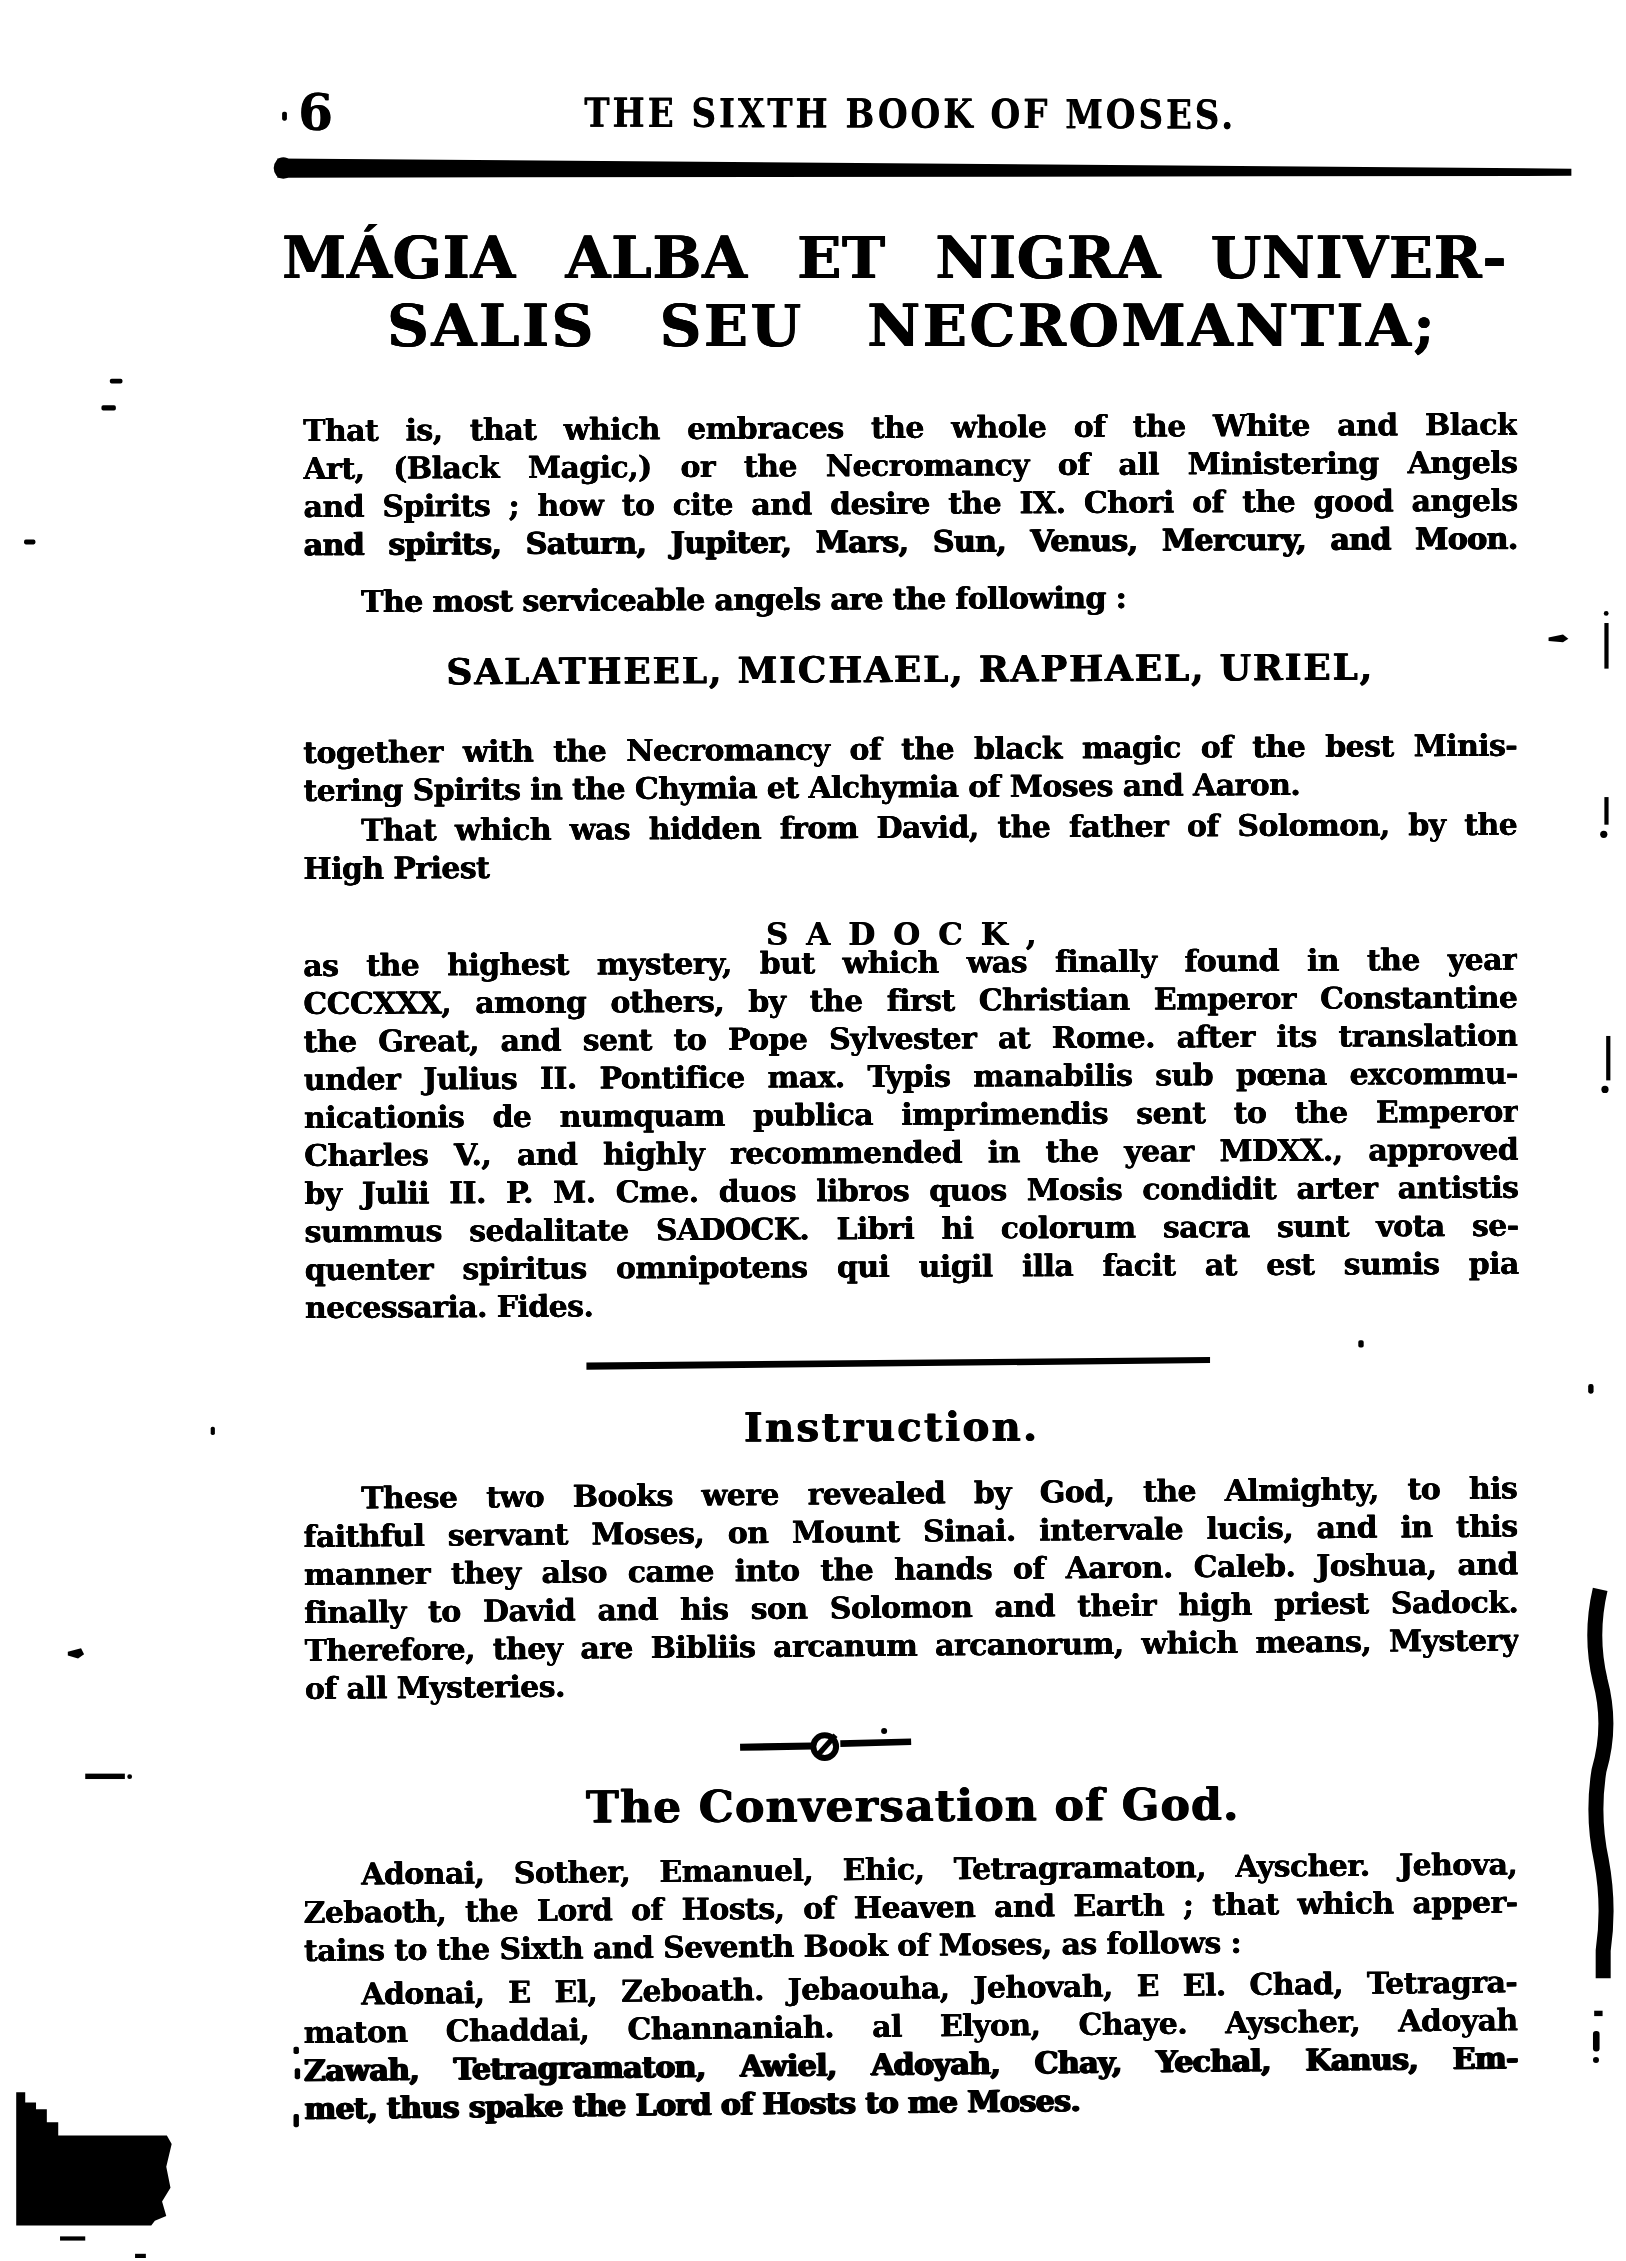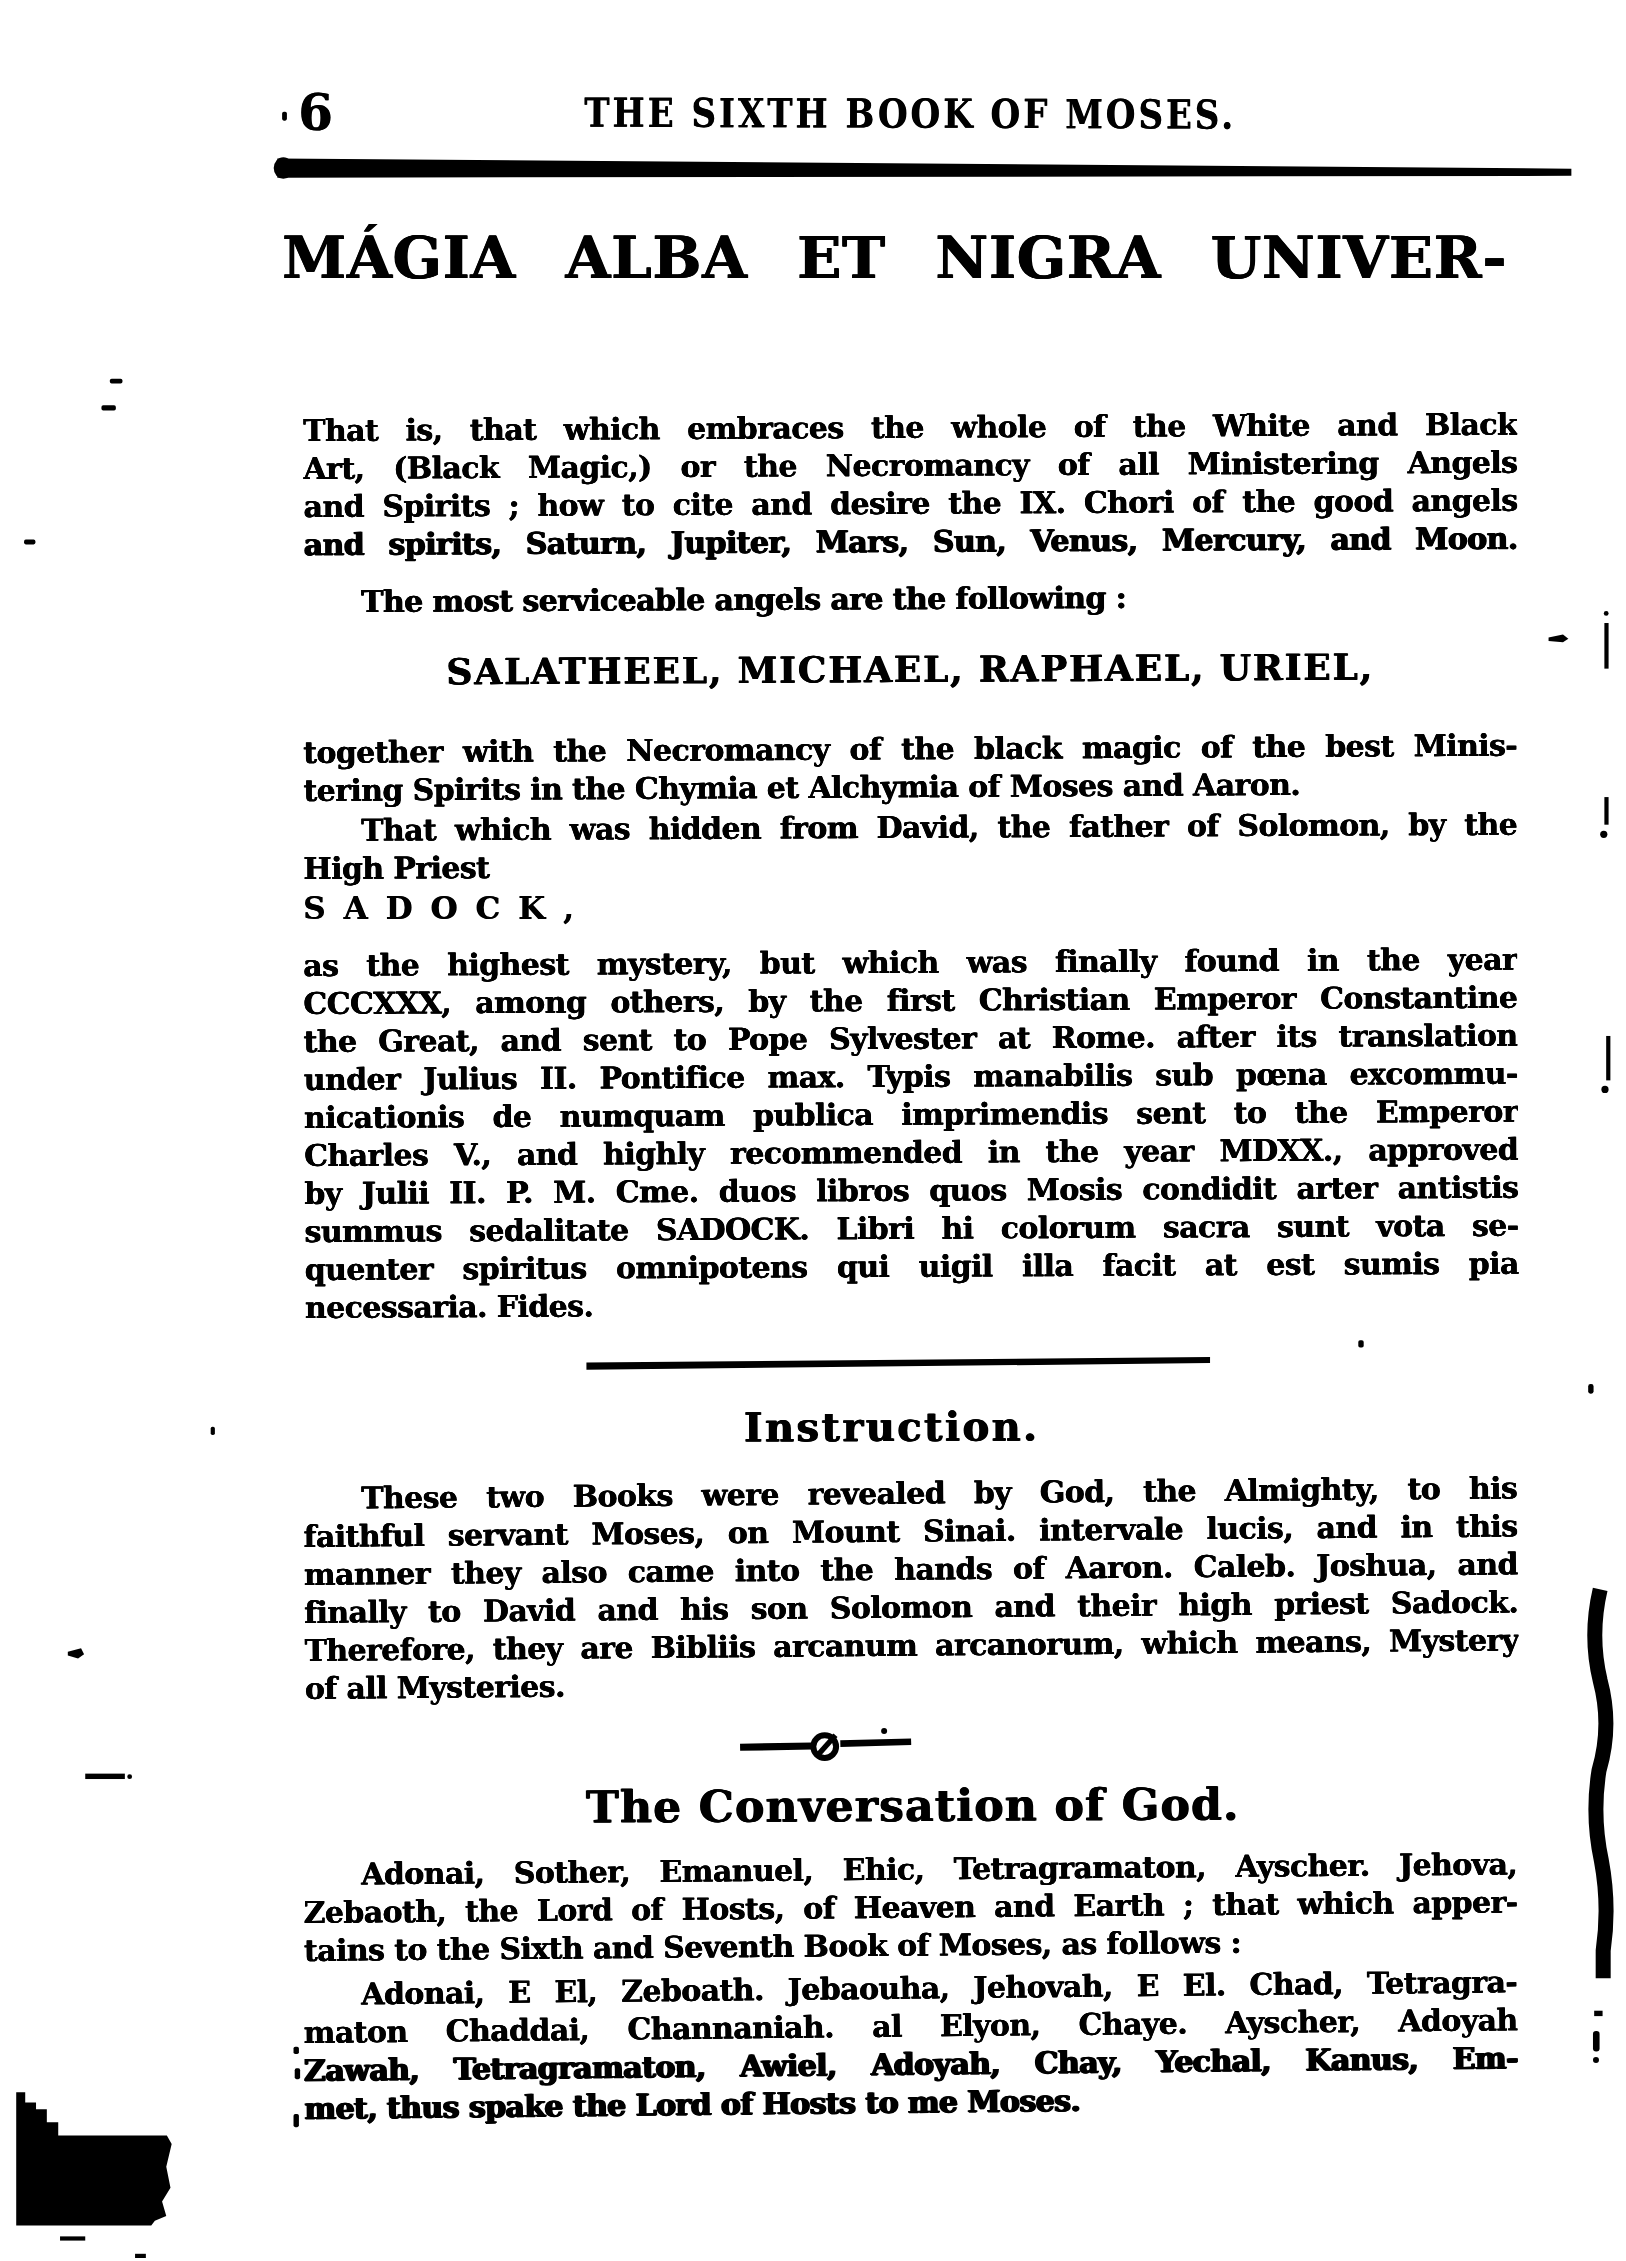--- a/index.html
+++ b/index.html
@@ -47,21 +47,21 @@
     letter-spacing:-0.6px;transform:rotate(-0.3deg);transform-origin:left top;
     text-shadow:0.6px 0 0 #000,-0.4px 0 0 #000;
   }
   #angels-line{
     left:303px;top:650px;width:1214px;text-align:center;
     font-size:36px;font-weight:bold;letter-spacing:1.8px;line-height:1.1;
     transform:rotate(-0.3deg);transform-origin:center top;
     text-shadow:0.6px 0 0 #000,-0.3px 0 0 #000;
   }
   #sadock-line{
-    left:303px;top:891px;width:1214px;text-align:left;
+    left:303px;top:917px;width:1214px;text-align:center;
     font-size:31px;font-weight:bold;letter-spacing:18px;line-height:1.1;
     text-shadow:0.6px 0 0 #000;
   }
   #instruction-heading{
     left:303px;top:1405px;width:1177px;text-align:center;
     font-size:40px;font-weight:bold;letter-spacing:2.4px;line-height:1.1;
     transform:rotate(-0.2deg);transform-origin:center top;
     text-shadow:0.7px 0 0 #000,-0.4px 0 0 #000;
   }
   #conversation-heading{
@@ -83,20 +83,21 @@
 </head>
 <body>
 
 <div id="page">
 
   <div id="page-number" class="abs">6</div>
 
   <div id="running-header" class="abs">THE SIXTH BOOK OF MOSES.</div>
 
   <div id="title-line1" class="abs">MÁGIA ALBA ET NIGRA UNIVER-</div>
+  <div id="title-line2" class="abs">SALIS SEU NECROMANTIA;</div>
 
   <div id="intro" class="para">
       <div class="tline">That is, that which embraces the whole of the White and Black</div>
       <div class="tline">Art, (Black Magic,) or the Necromancy of all Ministering Angels</div>
       <div class="tline">and Spirits ; how to cite and desire the IX. Chori of the good angels</div>
       <div class="tline">and spirits, Saturn, Jupiter, Mars, Sun, Venus, Mercury, and Moon.</div>
     </div>
 
   <div id="note-line" class="abs">The most serviceable angels are the following :</div>
 

